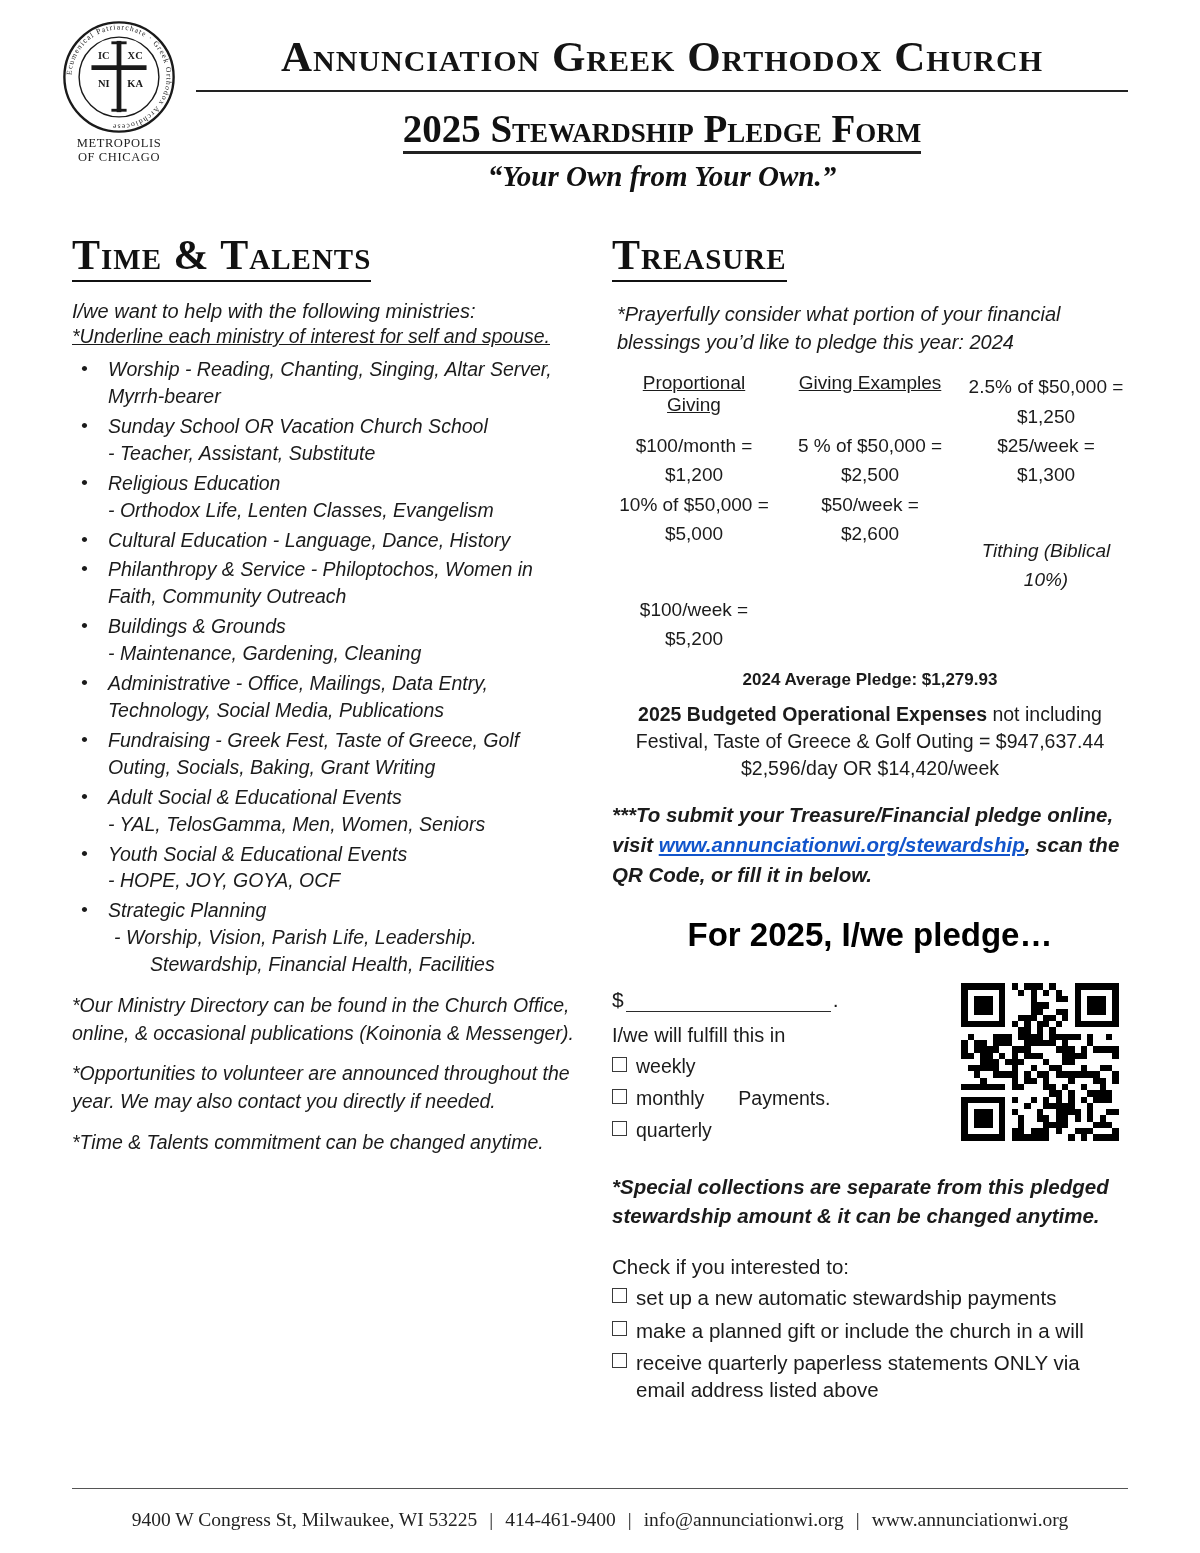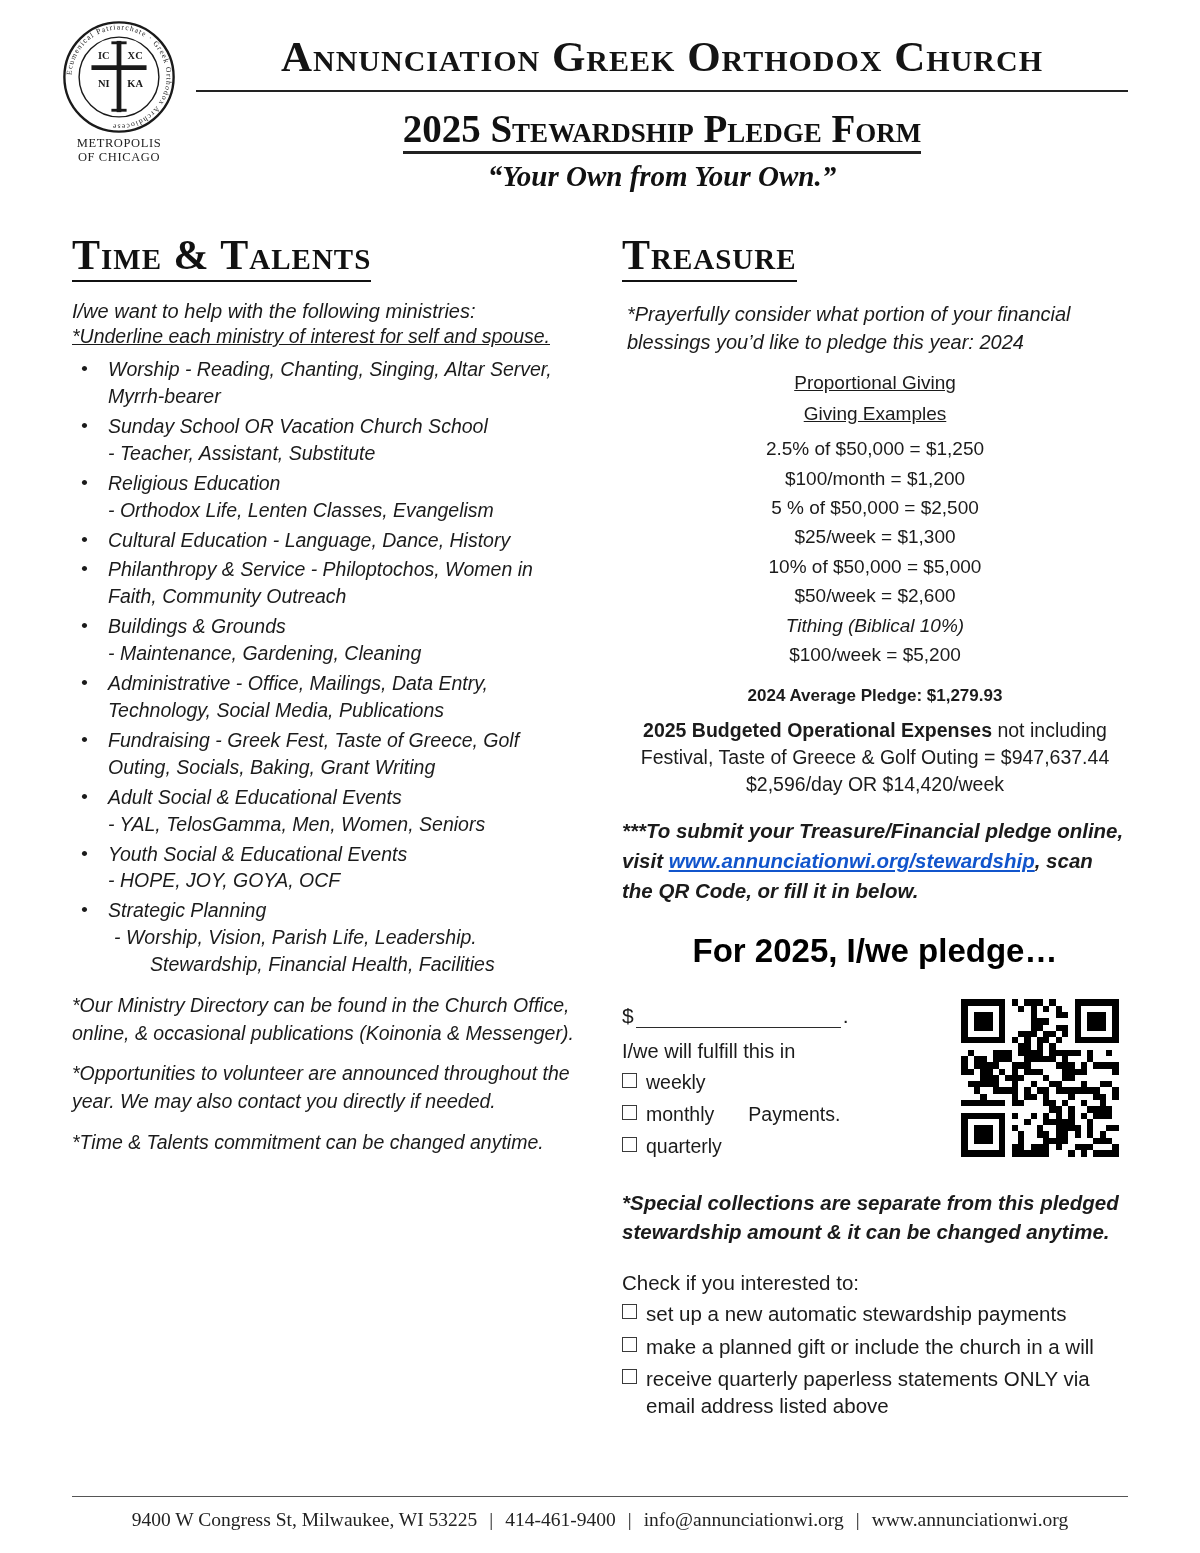--- a/index.html
+++ b/index.html
@@ -37,21 +37,21 @@
   .frow { display:flex; align-items:flex-end; margin-bottom:21px; }
   .flabel { white-space:nowrap; padding-right:8px; }
   .fline { display:inline-block; border-bottom:1.6px solid #2b2b2b; height:24px; }
   .grow { flex:1 1 auto; }
   .date-label { margin-left:34px; }
   .date-line { width:198px; }
   .phone-line { width:252px; }
   .email-label { margin-left:22px; }
 
   
-  .columns { display:flex; gap:40px; margin:40px 72px 0; align-items:flex-start; }
+  .columns { display:flex; gap:30px; margin:40px 72px 0; align-items:flex-start; }
   .col-left { flex:0 0 510px; width:510px; }
   .col-right { flex:1 1 auto; min-width:0; }
   .section-title {
     display:inline-block; margin:0; font-family:"Liberation Serif", serif;
     font-variant:small-caps; font-weight:700; font-size:42px; letter-spacing:1px;
     line-height:1.05; color:#111; border-bottom:2.5px solid #111; padding-bottom:3px;
   }
 
   
   .tt-intro { font-style:italic; font-size:20px; margin:18px 0 2px; }
@@ -61,25 +61,25 @@
   .ministries li::before { content:"•"; position:absolute; left:9px; top:0px; font-size:19px; }
   .m-text { display:block; }
   .m-sub { display:block; }
   .m-sub-dash { display:block; padding-left:6px; }
   .m-sub2 { display:block; padding-left:42px; }
   .tt-notes p { font-style:italic; font-size:19.5px; line-height:1.42; margin:13px 0 0; }
   .tt-notes { margin-top:14px; }
 
   
   .t-intro { font-style:italic; font-size:20px; line-height:1.4; margin:18px 0 0; padding-left:5px; }
-  .giving { display:grid; grid-template-columns:1fr; column-gap:20px;
+  .giving { display:grid; grid-template-columns:1fr 1fr 1fr; column-gap:20px;
     margin:16px 4px 0; font-size:19px; text-align:center; }
   .g-head { text-decoration:underline; margin-bottom:9px; }
   .g-cell { line-height:1.55; }
-  .it { font-style:italic; }
+  .it { font-style:italic;margin-top:46px; }
   .avg { text-align:center; font-weight:700; font-size:17px; margin:16px 0 0; }
   .budget { text-align:center; font-size:19.5px; line-height:1.4; margin:11px 0 0; }
   .online-note { font-weight:700; font-style:italic; font-size:20.5px; line-height:1.45; margin:18px 0 0; }
   .link { color:#1155cc; text-decoration:underline; cursor:pointer; }
   .pledge-heading { text-align:center; font-weight:700; font-size:33px; margin:26px 0 0; color:#000; }
   .pledge-row { display:flex; margin-top:20px; }
   .pledge-left { flex:1 1 auto; font-size:20px; padding-top:14px; }
   .amount-line { display:flex; align-items:flex-end; font-size:21px; }
   .amount { width:205px; margin:0 2px; }
   .fulfill { margin-top:12px; font-size:20px; }
@@ -89,21 +89,21 @@
   .payments { margin-left:34px; }
   .qr { flex:0 0 176px; width:176px; height:176px; margin-left:12px; }
   .special-note { font-weight:700; font-style:italic; font-size:20.5px; line-height:1.45; margin:22px 0 0; }
   .interest { margin-top:24px; font-size:20.5px; }
   .interest .cbrow { font-size:20.5px; margin-top:6px; }
   .interest-title { margin-bottom:4px; }
 
   
   .footer {
     position:absolute; left:72px; right:72px; bottom:22px;
-    border-top:1.5px solid #555; padding-top:12px; text-align:center;
+    border-top:1.5px solid #555; padding-top:20px; text-align:center;
     font-family:"Liberation Serif", serif; font-size:19.5px; color:#222;
   }
   .sep { margin:0 12px; }
 </style>
 </head>
 <body>
 
 <div class="page">
 
   <header class="header">

